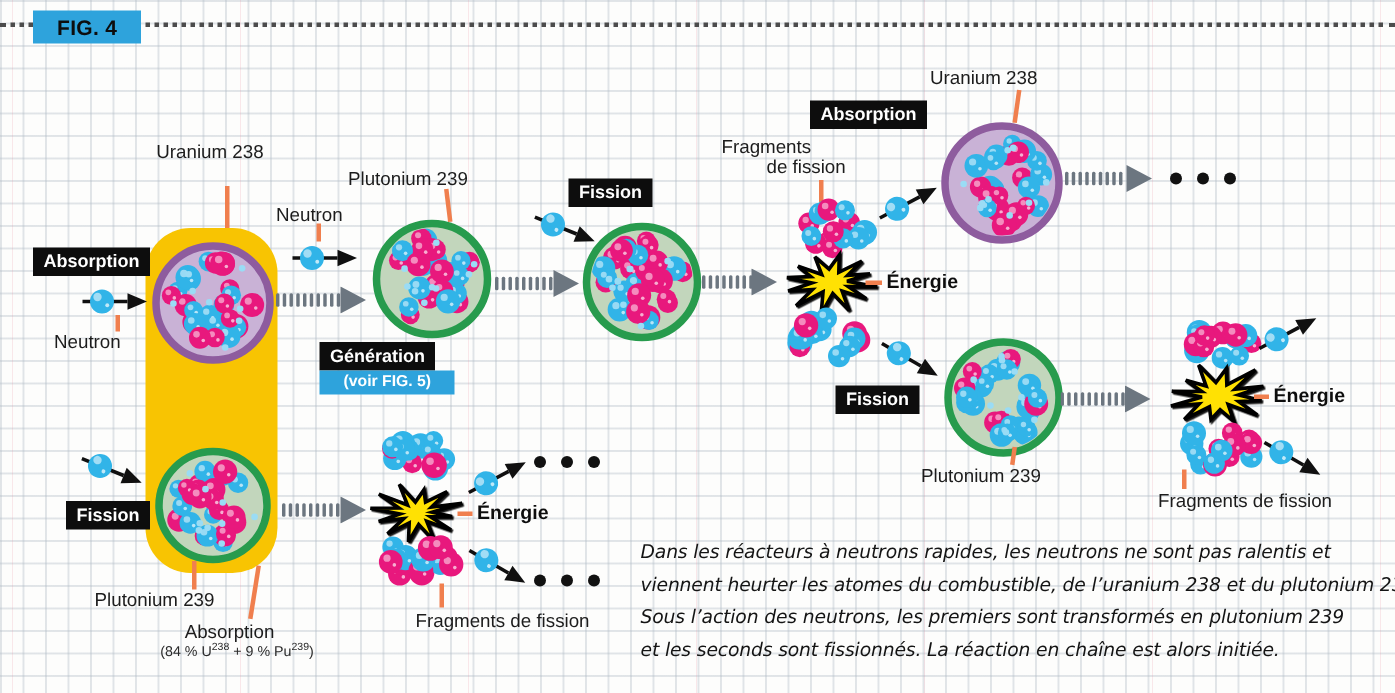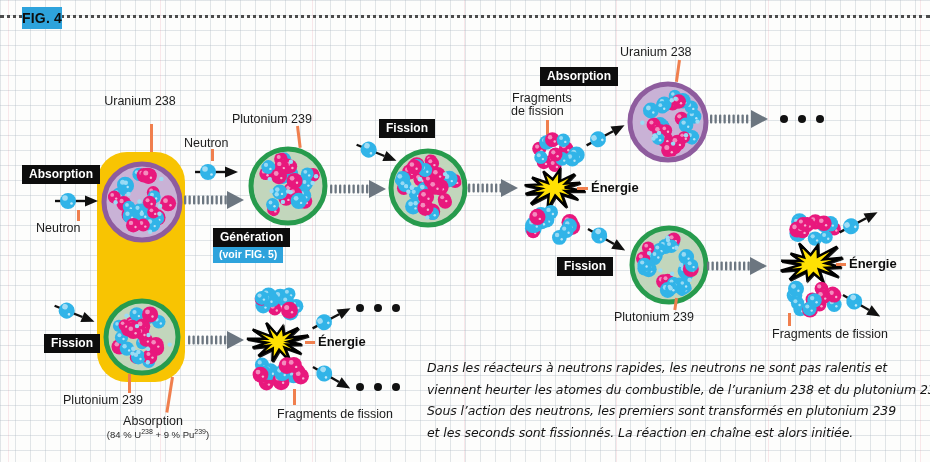--- a/index.html
+++ b/index.html
@@ -10,26 +10,26 @@
       linear-gradient(to right, rgba(231,120,140,.16) 1px, transparent 1px),
       linear-gradient(to right, rgba(178,188,198,.38) 1px, transparent 1px),
       linear-gradient(to bottom, rgba(178,188,198,.38) 1px, transparent 1px);
     background-size:152px 100%, 15px 15px, 15px 15px;
     background-position:8px 0, 0 0, 0 0;
     font-family:"Liberation Sans", sans-serif;
   }
   .abs{position:absolute;}
   .dotline{position:absolute;left:0;right:0;top:15px;border-top:3px dotted #4c4c4c;height:0;}
   .figbadge{position:absolute;left:22px;top:7px;height:22px;display:flex;align-items:center;
-    padding:0 0;color:#0d0d0d;font-weight:bold;font-size:14px;letter-spacing:.2px;}
+    padding:0 16px;color:#0d0d0d;font-weight:bold;font-size:14px;letter-spacing:.2px;}
   .titlebar{position:absolute;left:79px;top:7px;height:22px;display:flex;align-items:center;
     background:#0d0d0d;color:#fff;font-weight:bold;font-size:13.5px;padding:0 11px;letter-spacing:.2px;}
   .pill{position:absolute;background:#0d0d0d;color:#fff;font-weight:bold;font-size:12px;
     padding:3px 7px;white-space:nowrap;line-height:1.1;}
-  .pill.blue{color:#fff;font-size:10.5px;padding:2px 6px;font-weight:bold;}
+  .pill.blue{color:#fff;font-size:10.5px;padding:2px 16px;font-weight:bold;}
   .lbl{position:absolute;color:#1c1c1c;font-size:12.5px;white-space:nowrap;}
   .lbl.small{font-size:10px;color:#2a2a2a;}
   .center{text-align:center;}
   .energie{position:absolute;color:#0d0d0d;font-weight:bold;font-size:13px;white-space:nowrap;}
   .ptr{position:absolute;width:2.5px;background:#f07f4e;transform-origin:top center;}
   .ptr.h{height:2.5px;}
   .neutron{position:absolute;width:46px;height:24px;}
   .neutron.up{transform:rotate(-28deg);}
   .neutron.down{transform:rotate(30deg);}
   .neutron.down2{transform:rotate(22deg);}
@@ -523,21 +523,21 @@
         <rect x="9" y="4.5" width="2.3" height="9" rx="1" fill="#6c7680"></rect>
         <rect x="13.5" y="4.5" width="2.3" height="9" rx="1" fill="#6c7680"></rect>
         <rect x="18" y="4.5" width="2.3" height="9" rx="1" fill="#6c7680"></rect>
         <rect x="22.5" y="4.5" width="2.3" height="9" rx="1" fill="#6c7680"></rect>
         <rect x="27" y="4.5" width="2.3" height="9" rx="1" fill="#6c7680"></rect>
         <rect x="31.5" y="4.5" width="2.3" height="9" rx="1" fill="#6c7680"></rect>
         <polygon points="33,0 50,9 33,18" fill="#6c7680"></polygon>
       </svg></div>
 
   <div class="pill" style="left:540px;top:67px">Absorption</div>
-  <div class="lbl" style="left:512px;top:91px">Fragments</div>
+  <div class="lbl" style="left:481px;top:91px">Fragments</div>
   <div class="lbl" style="left:511px;top:104px">de fission</div>
   <div class="ptr" style="left:546px;top:120px;height:16px"></div>
   <div class="abs" style="left:522px;top:129px"><svg width="66" height="46" style="overflow:visible">
         <circle cx="17.3" cy="19.8" r="7.1" fill="#e8187d"></circle>
         <circle cx="15.1" cy="17.6" r="2.1" fill="rgba(255,255,255,.5)"></circle>
         <circle cx="19.5" cy="21.6" r="1.2" fill="rgba(255,255,255,.65)"></circle>
         <circle cx="44.1" cy="19.5" r="7.2" fill="#e8187d"></circle>
         <circle cx="41.8" cy="17.2" r="2.1" fill="rgba(255,255,255,.5)"></circle>
         <circle cx="46.3" cy="21.3" r="1.2" fill="rgba(255,255,255,.65)"></circle>
         <circle cx="54.4" cy="25.9" r="8.3" fill="#31b4e8"></circle>

